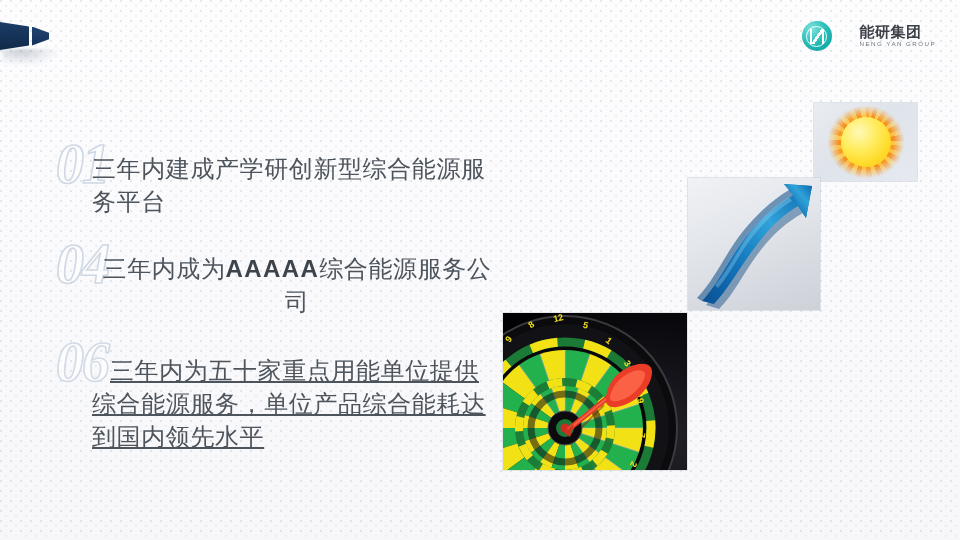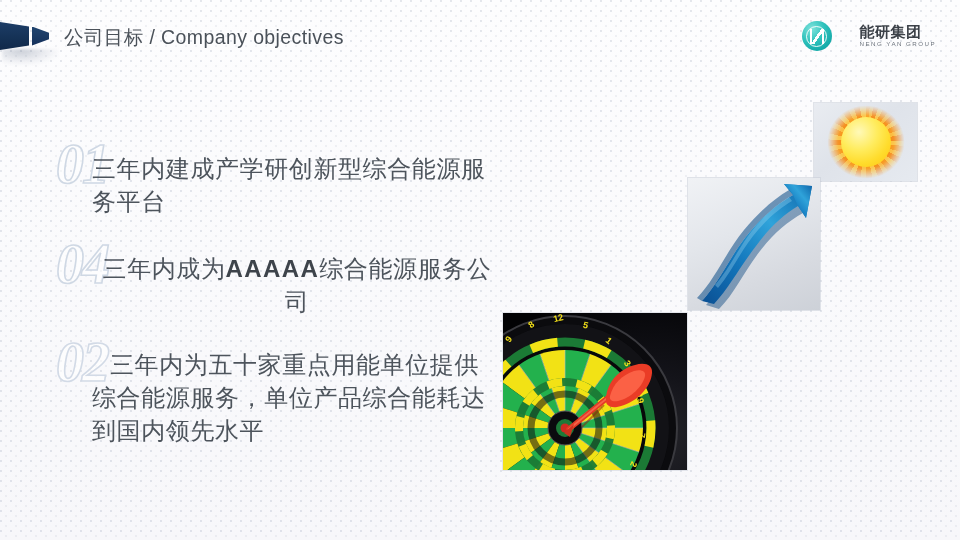--- a/index.html
+++ b/index.html
@@ -155,21 +155,21 @@
     position: absolute;
     left: 92px;
     width: 400px;
     font-size: 24px;
     line-height: 33px;
     color: #4d545c;
     letter-spacing: 0.6px;
   }
   #obj-0 .obj-text { top: 20px; }
   #obj-1 .obj-text { top: 20px; width: 410px; text-align: center; }
-  #obj-2 .obj-text { top: 18px; width: 398px; text-indent: 18px; }
+  #obj-2 .obj-text { top: 24px; width: 398px; text-indent: 18px; text-decoration: underline; }
   .obj-text b { font-weight: bold; color: #3e444b; letter-spacing: 1.4px; }
 
   
   .pic {
     position: absolute;
     overflow: hidden;
   }
 
   
   #pic-sun {
@@ -232,21 +232,20 @@
 <div id="slide">
 
   <div id="header">
 
     <div class="chev-wrap">
       <div class="chev-shadow"></div>
       <div class="chev-band"></div>
       <div class="chev-tip"></div>
     </div>
 
-    <div id="slide-title">公司目标 / Company objectives</div>
 
     <div id="logo">
       <div class="logo-mark"></div>
       <div class="logo-text">
         <span class="logo-cn">能研集团</span>
         <span class="logo-en">NENG YAN GROUP</span>
       </div>
     </div>
   </div>
 
@@ -254,21 +253,21 @@
     <div class="obj-num">01</div>
     <div class="obj-text">三年内建成产学研创新型综合能源服务平台</div>
   </div>
 
   <div class="objective" id="obj-1">
     <div class="obj-num">04</div>
     <div class="obj-text"><span>三年内成为</span><b>AAAAA</b><span>综合能源服务公司</span></div>
   </div>
 
   <div class="objective" id="obj-2">
-    <div class="obj-num">02</div>
+    <div class="obj-num">06</div>
     <div class="obj-text">三年内为五十家重点用能单位提供综合能源服务，单位产品综合能耗达到国内领先水平</div>
   </div>
 
   <div class="pic" id="pic-sun">
     <div class="sun-rays"></div>
     <div class="sun-core"></div>
   </div>
 
   <div class="pic" id="pic-arrow">
     <svg class="arrow-svg" width="132" height="132" viewBox="0 0 132 132">

